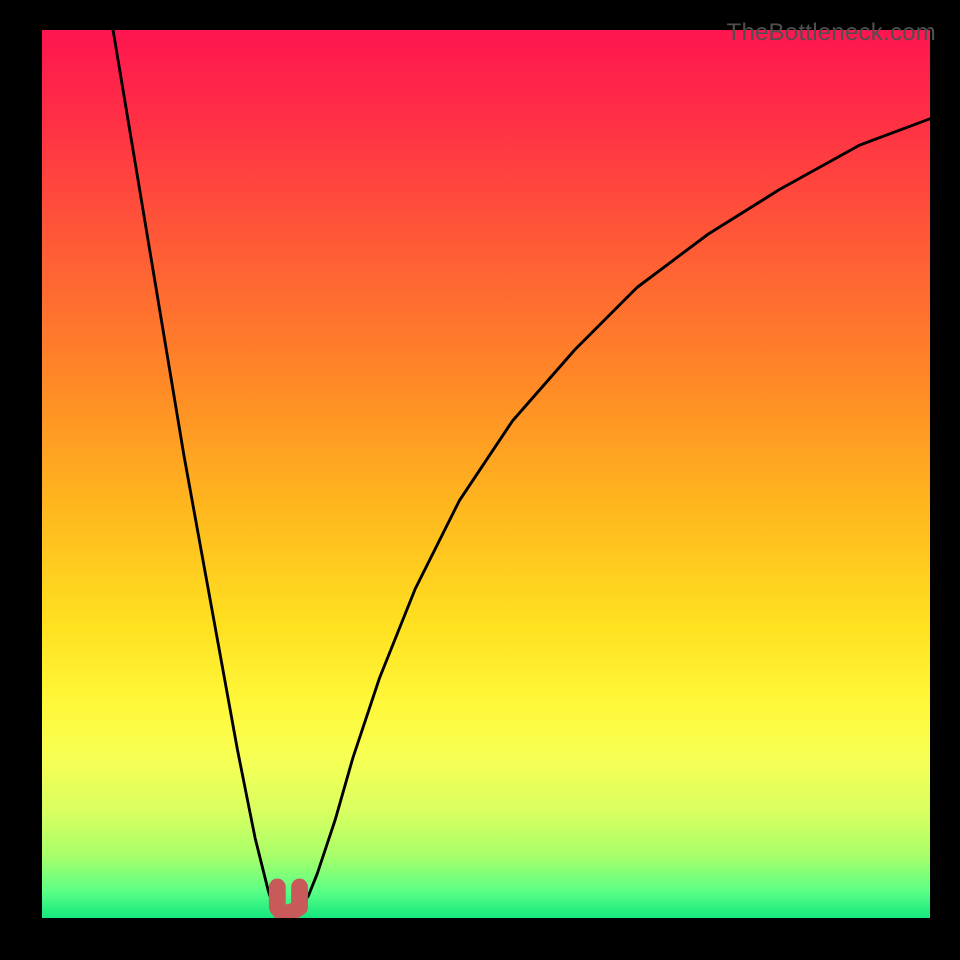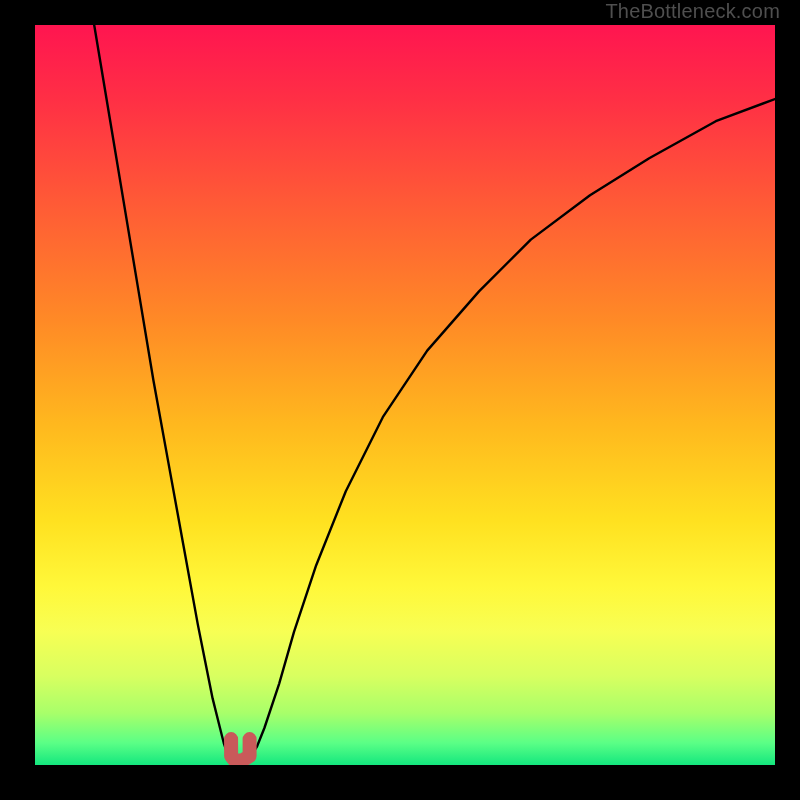--- a/index.html
+++ b/index.html
@@ -38,21 +38,21 @@
       #14e77e 100%);
   }
   .plot-area svg {
     position: absolute;
     left: 0; top: 0;
     width: 740px;
     height: 740px;
   }
   .watermark {
     position: absolute;
-    top: 0;
+    top: 16px;
     right: 20px;
     color: #4f4f4f;
     font-size: 20px;
     font-weight: 500;
     letter-spacing: 0.2px;
   }
 </style>
 </head>
 <body>
 

